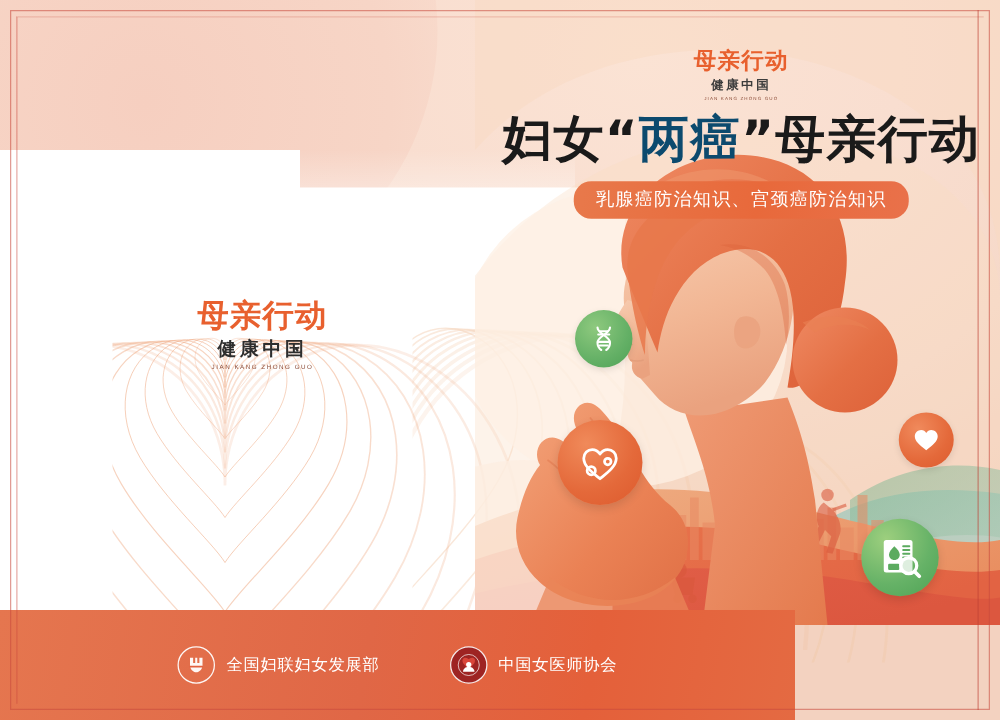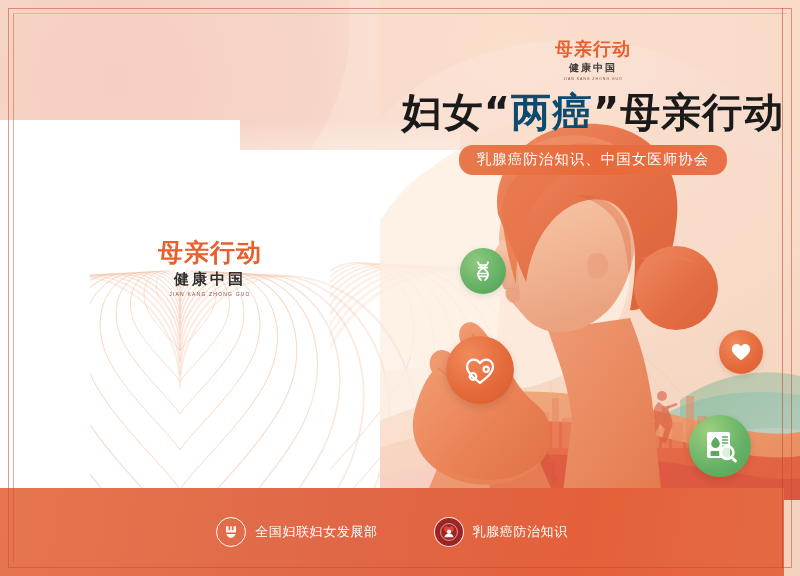--- a/index.html
+++ b/index.html
@@ -259,21 +259,21 @@
     width: 62px; height: 62px;
     background: radial-gradient(circle at 32% 26%, #9dcf7e 0%, #66b267 58%, #4ea254 100%);
     box-shadow: 0 3px 8px rgba(0,0,0,0.12);
   }
 
   
   .bottom-bar {
     position: absolute;
     left: 0;
     bottom: 0;
-    width: 784px;
+    width: 636px;
     height: 88px;
     background: linear-gradient(100deg, #e5764f 0%, #e06746 46%, #e4603a 74%, #e46a42 100%);
     display: flex;
     align-items: center;
     justify-content: center;
     gap: 56px;
     z-index: 45;
     margin-top: 15px;
   }
   .org {
@@ -670,21 +670,21 @@
 
   <div class="title-wrap">
     <div class="hdr-logo">
       <div class="hdr-logo-cn">母亲行动</div>
       <div class="hdr-logo-sub">健康中国</div>
       <div class="hdr-logo-py">JIAN KANG ZHONG GUO</div>
     </div>
 
     <div class="main-title"><span>妇女</span><span class="quote">“</span><span class="accent">两癌</span><span class="quote">”</span><span>母亲行动</span></div>
 
-    <div class="subtitle-pill">乳腺癌防治知识、中国女医师协会</div>
+    <div class="subtitle-pill">乳腺癌防治知识、宫颈癌防治知识</div>
   </div>
 
   <div class="bottom-bar">
 
     <div class="org">
       <span class="org-mark">
         <svg width="20" height="20" viewBox="0 0 24 24">
           <g fill="#ffffff">
             <path d="M6,5 h3 v5 h2 V5 h2 v5 h2 V5 h3 v7 c0,4 -3,7 -6,7 c-3,0 -6,-3 -6,-7 Z" opacity="0.95"></path>
             <rect x="5.5" y="12.6" width="13" height="1.9" rx="0.9" fill="#e2603f"></rect>
@@ -697,21 +697,21 @@
     <div class="org">
       <span class="org-mark solid">
         <svg width="22" height="22" viewBox="0 0 24 24">
           <circle cx="12" cy="12" r="11" fill="#9e2423"></circle>
           <circle cx="12" cy="12" r="9.2" fill="none" stroke="#ffffff" stroke-width="0.7" opacity="0.85"></circle>
           <path d="M12,7 C12,7 9.6,4.8 7.6,6.2 C5.8,7.4 6.4,10.2 8.4,12 L12,15.4 L15.6,12 C17.6,10.2 18.2,7.4 16.4,6.2 C14.4,4.8 12,7 12,7 Z" fill="#d9453a"></path>
           <path d="M12,13.5 C9.2,13.5 7,15.4 7,17.8 L17,17.8 C17,15.4 14.8,13.5 12,13.5 Z" fill="#ffffff"></path>
           <circle cx="12" cy="11.6" r="2.3" fill="#ffffff"></circle>
         </svg>
       </span>
-      <span class="org-name">乳腺癌防治知识</span>
+      <span class="org-name">中国女医师协会</span>
     </div>
 
   </div>
 
   <div class="frame"></div>
   <div class="frame-inner"></div>
   <div class="spine"></div>
 
 </div>
 

